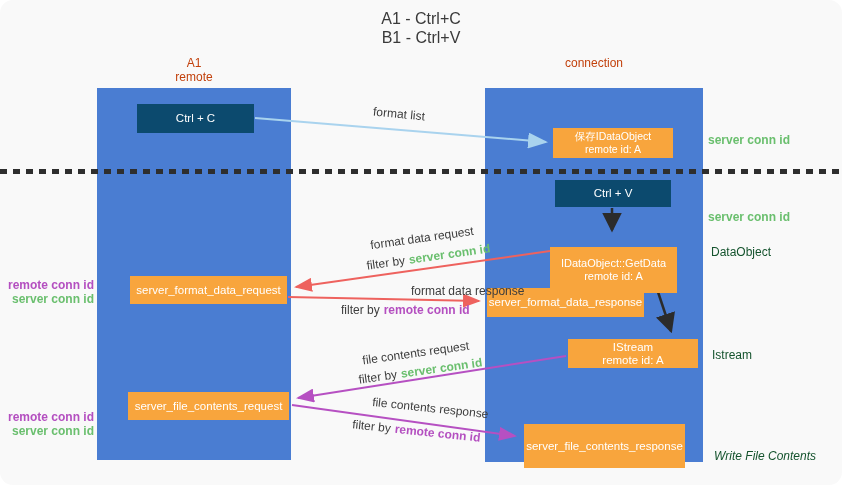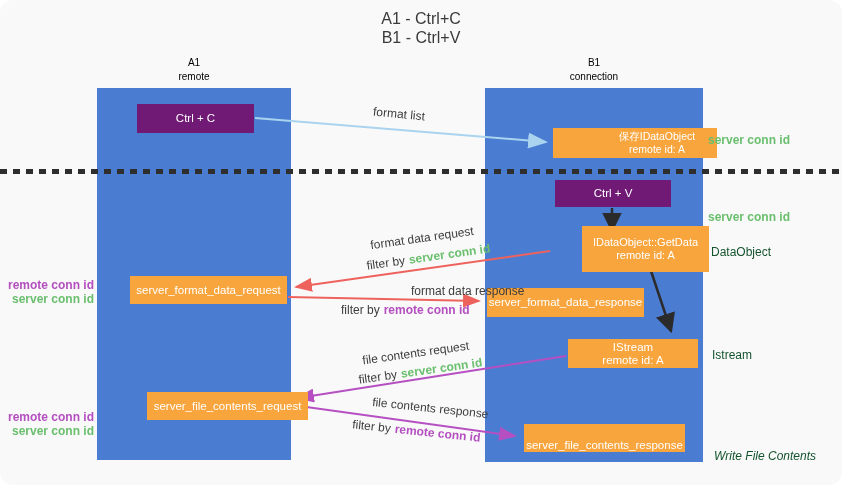--- a/index.html
+++ b/index.html
@@ -8,35 +8,35 @@
     background:#f9f9f9; overflow:hidden;
     font-family:"Liberation Sans","DejaVu Sans",sans-serif;
     color:#3d3d3d;
     border-radius:13px;
   }
   .title {
     position:absolute; left:0; right:0; top:9px;
     text-align:center; font-size:16px; line-height:19px; color:#3a3a3a;
   }
   .lifeline-header {
-    position:absolute; text-align:center; font-size:10px; line-height:14px; color:#000000;
+    position:absolute; text-align:center; font-size:12px; line-height:14px; color:#c2410c;
   }
   .lifeline { position:absolute; background:#4a7dd2; }
   .dotted {
     position:absolute; left:0; top:169px; width:842px; height:5px;
     background:repeating-linear-gradient(90deg,#2e2e2e 0 7px,transparent 7px 13px);
     z-index:3;
   }
   .arrows { position:absolute; left:0; top:0; z-index:4; }
   .node {
     position:absolute; z-index:5;
     display:flex; flex-direction:column; align-items:center; justify-content:center;
     color:#fff; font-size:11.5px; line-height:13px; text-align:center; white-space:nowrap;
   }
-  .green  { background:#701a75; }
+  .green  { background:#0c4a6e; }
   .orange { background:#f8a53d; }
   .msg-label {
     position:absolute; z-index:6; font-size:12px; white-space:nowrap; color:#3d3d3d;
   }
   .fkey { margin-left:4px; font-weight:bold; }
   .key-green  { color:#6abf6e; }
   .key-purple { color:#b44fc0; }
   .ann { position:absolute; z-index:6; font-size:12px; white-space:nowrap; }
   .ann-green  { color:#6abf6e; font-weight:bold; }
   .ann-purple { color:#b44fc0; font-weight:bold; }
@@ -54,21 +54,20 @@
   <div class="title">
     <div>A1 - Ctrl+C</div>
     <div>B1 - Ctrl+V</div>
   </div>
 
   <div class="lifeline-header" style="left:97px;top:56px;width:194px;">
     <div>A1</div>
     <div>remote</div>
   </div>
   <div class="lifeline-header" style="left:485px;top:56px;width:218px;">
-    <div>B1</div>
     <div>connection</div>
   </div>
 
   <div class="lifeline" style="left:97px;top:88px;width:194px;height:372px;"></div>
   <div class="lifeline" style="left:485px;top:88px;width:218px;height:374px;"></div>
 
   <div class="dotted"></div>
 
   <svg class="arrows" width="842" height="485">
     <defs>
@@ -90,45 +89,45 @@
     <line x1="550" y1="251" x2="296" y2="287" stroke="#ee625e" stroke-width="2" marker-end="url(#m-red)"></line>
     <line x1="288" y1="297" x2="479" y2="301" stroke="#ee625e" stroke-width="2" marker-end="url(#m-red)"></line>
     <line x1="650" y1="268" x2="671" y2="331" stroke="#2b2b2b" stroke-width="2.5" marker-end="url(#m-black)"></line>
     <line x1="566" y1="356" x2="298" y2="398" stroke="#b650c2" stroke-width="2" marker-end="url(#m-purple)"></line>
     <line x1="292" y1="405" x2="515" y2="436" stroke="#b650c2" stroke-width="2" marker-end="url(#m-purple)"></line>
   </svg>
 
   <div class="node green" style="left:137px;top:104px;width:117px;height:29px;">
     <div>Ctrl + C</div>
   </div>
-  <div class="node orange" style="left:553px;top:128px;width:120px;height:30px;font-size:10.5px;padding-left:44px;">
+  <div class="node orange" style="left:553px;top:128px;width:120px;height:30px;font-size:10.5px;">
     <div>保存IDataObject</div>
     <div>remote id: A</div>
   </div>
   <div class="node green" style="left:555px;top:180px;width:116px;height:27px;">
     <div>Ctrl + V</div>
   </div>
-  <div class="node orange" style="left:550px;top:226px;width:127px;height:46px;font-size:11px;margin-left:32px;">
+  <div class="node orange" style="left:550px;top:247px;width:127px;height:46px;font-size:11px;">
     <div>IDataObject::GetData</div>
     <div>remote id: A</div>
   </div>
   <div class="node orange" style="left:487px;top:288px;width:157px;height:29px;">
     <div>server_format_data_response</div>
   </div>
   <div class="node orange" style="left:130px;top:276px;width:157px;height:28px;">
     <div>server_format_data_request</div>
   </div>
   <div class="node orange" style="left:568px;top:339px;width:130px;height:29px;">
     <div>IStream</div>
     <div>remote id: A</div>
   </div>
-  <div class="node orange" style="left:128px;top:392px;width:161px;height:28px;margin-left:19px;">
+  <div class="node orange" style="left:128px;top:392px;width:161px;height:28px;">
     <div>server_file_contents_request</div>
   </div>
-  <div class="node orange" style="left:524px;top:424px;width:161px;height:28px;justify-content:flex-end;">
+  <div class="node orange" style="left:524px;top:424px;width:161px;height:44px;">
     <div>server_file_contents_response</div>
   </div>
 
   <div class="msg-label" style="left:373px;top:107px;transform:rotate(5.5deg);">format list</div>
 
   <div class="msg-label" style="left:370px;top:231px;transform:rotate(-8deg);">format data request</div>
   <div class="msg-label" style="left:366px;top:250px;transform:rotate(-8deg);">
     <span>filter by</span><span class="fkey key-green">server conn id</span>
   </div>
 

